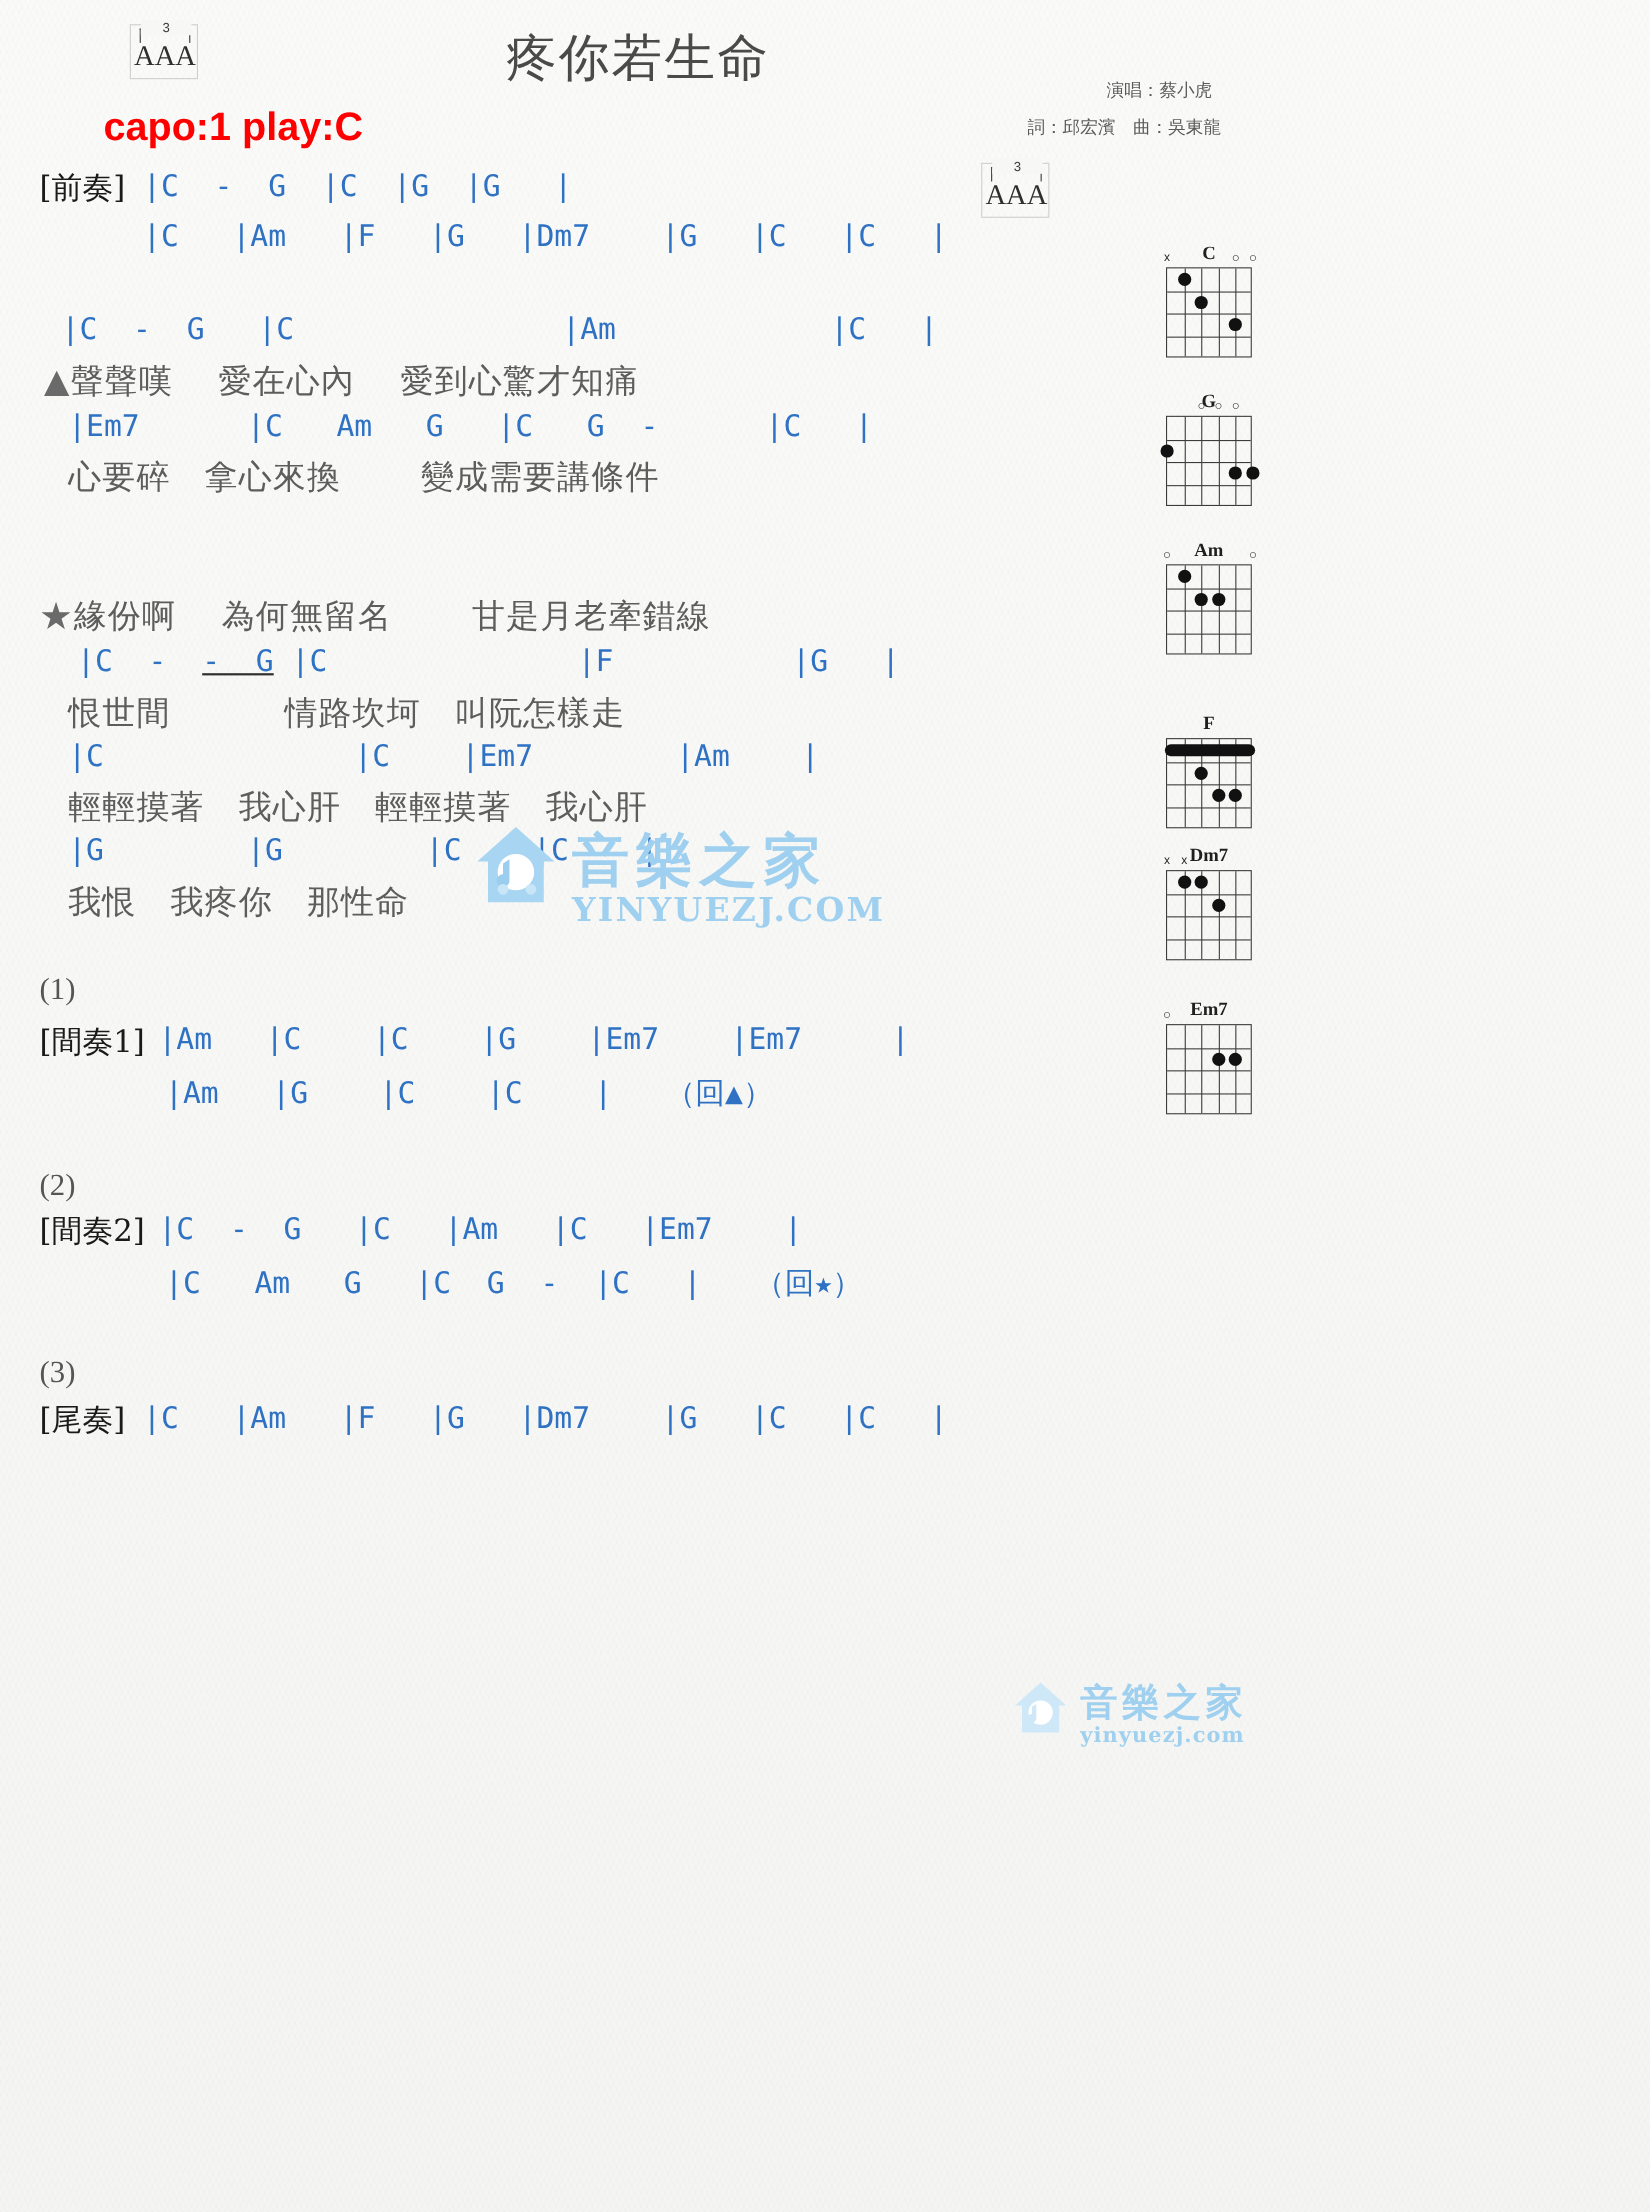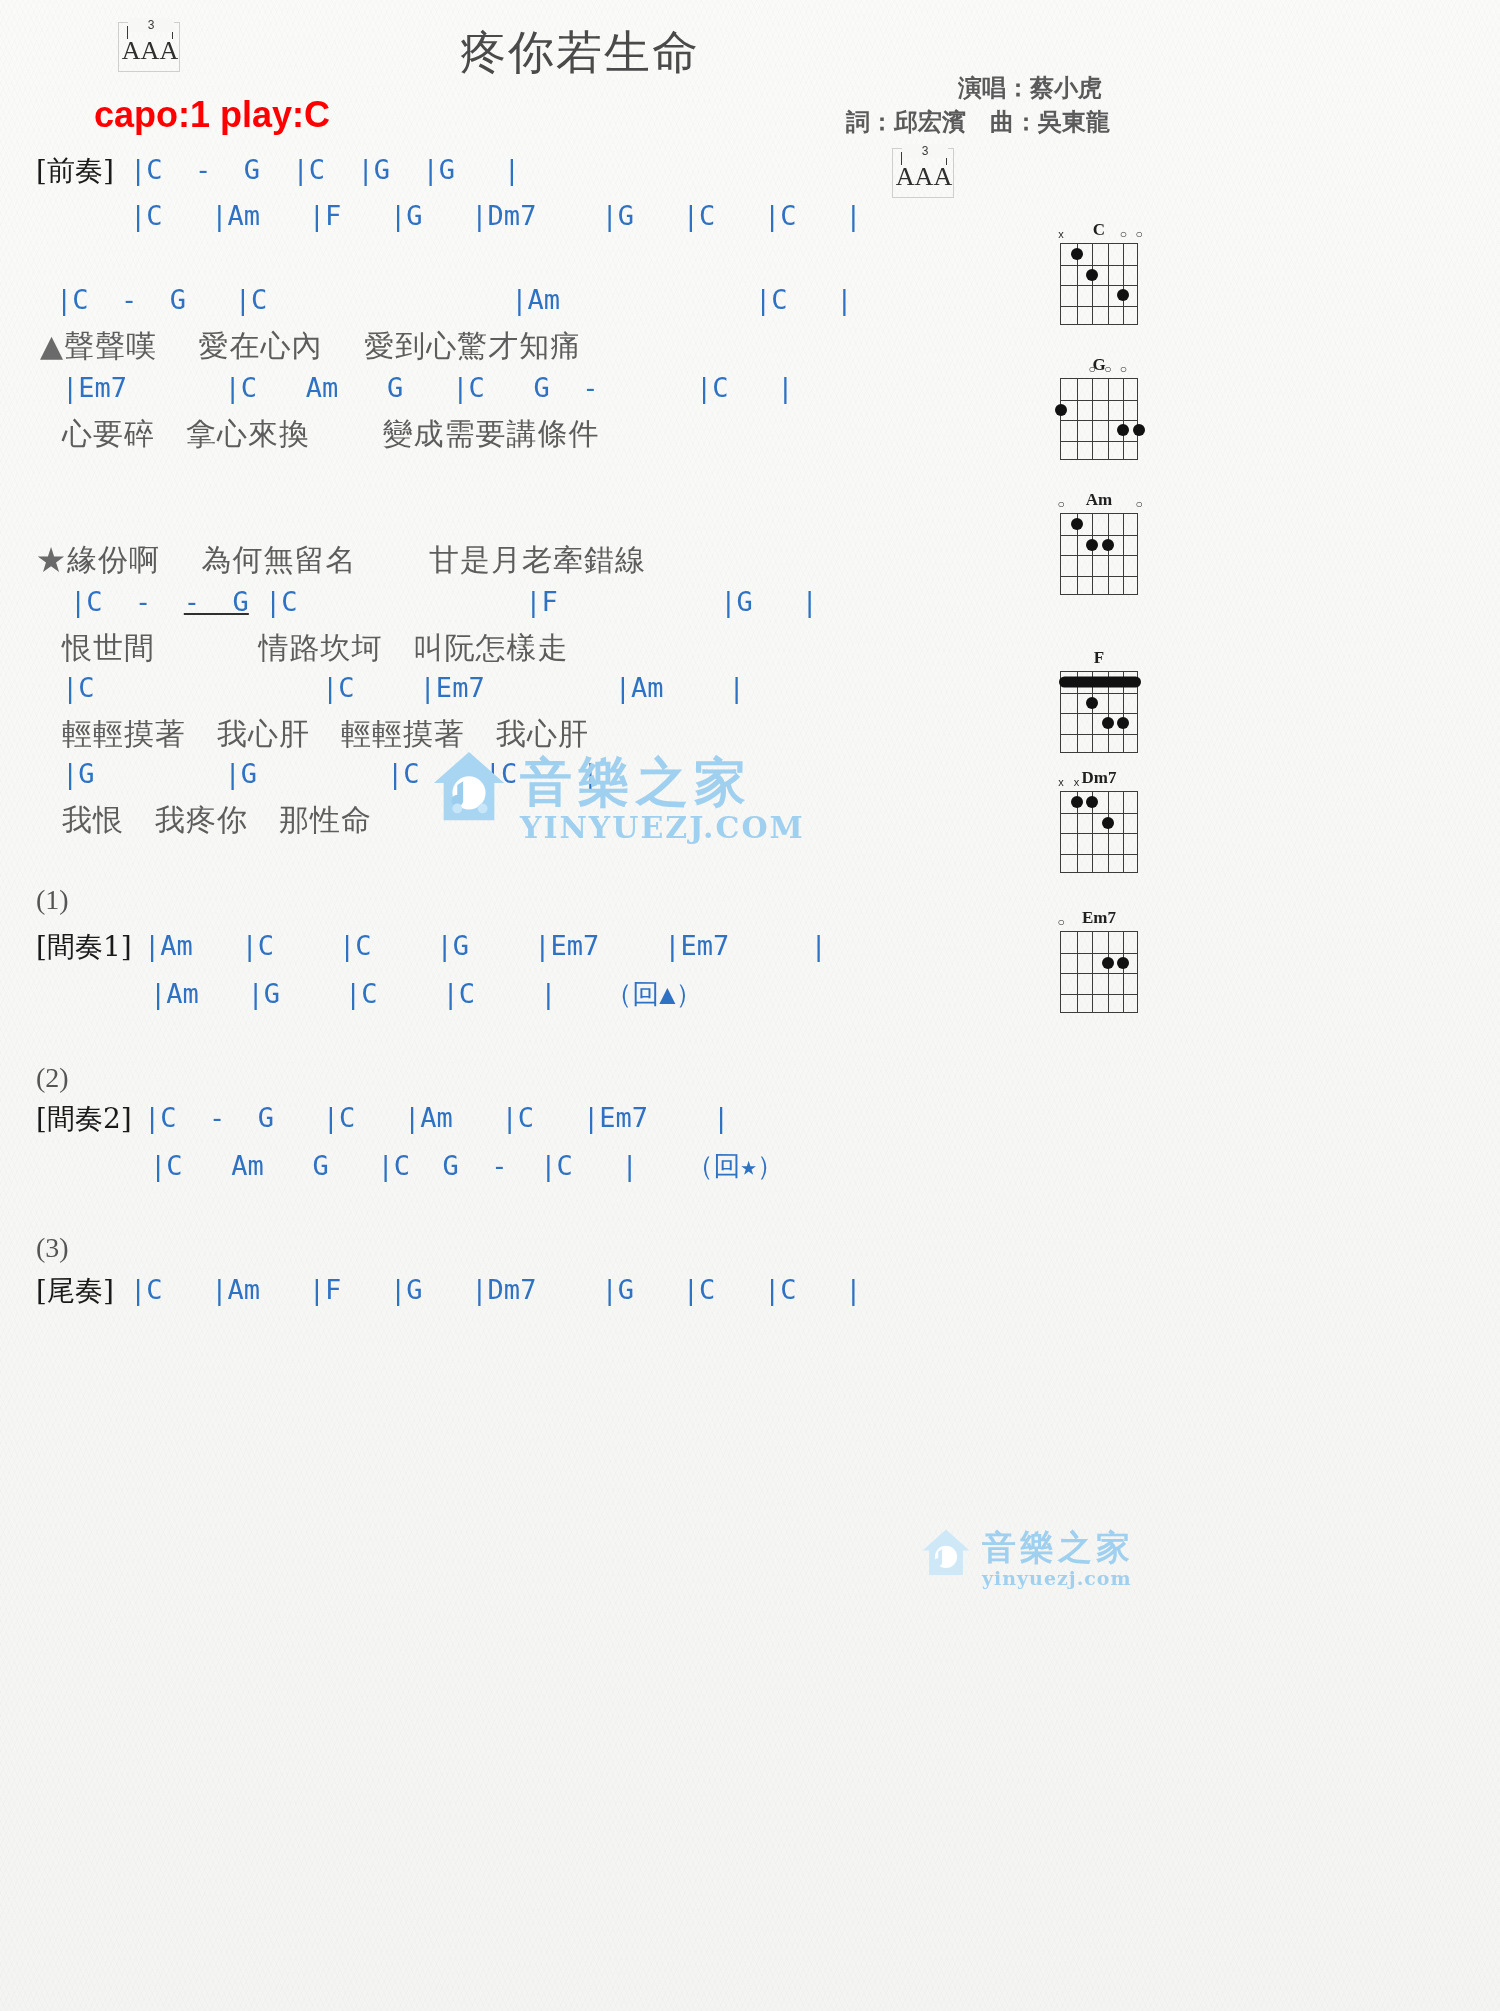--- a/index.html
+++ b/index.html
@@ -82,25 +82,24 @@
     text-align: center;
     font-size: 46px;
     color: #4a4a4a;
     font-family: "DejaVu Serif", "Liberation Serif", serif;
     letter-spacing: 2px;
   }
 
   .credit {
     position: absolute;
     right: 398px;
-    font-size: 24px;
+    font-size: 16px;
     color: #5a5a5a;
     font-family: "DejaVu Serif", "Liberation Serif", serif;
     white-space: nowrap;
-    font-weight: bold;
   }
   .credit.c1 { top: 72px; }
   .credit.c2 { top: 106px; right: 390px; }
 
   .capo-box.second {
     left: 892px;
     top: 148px;
   }
 
   

